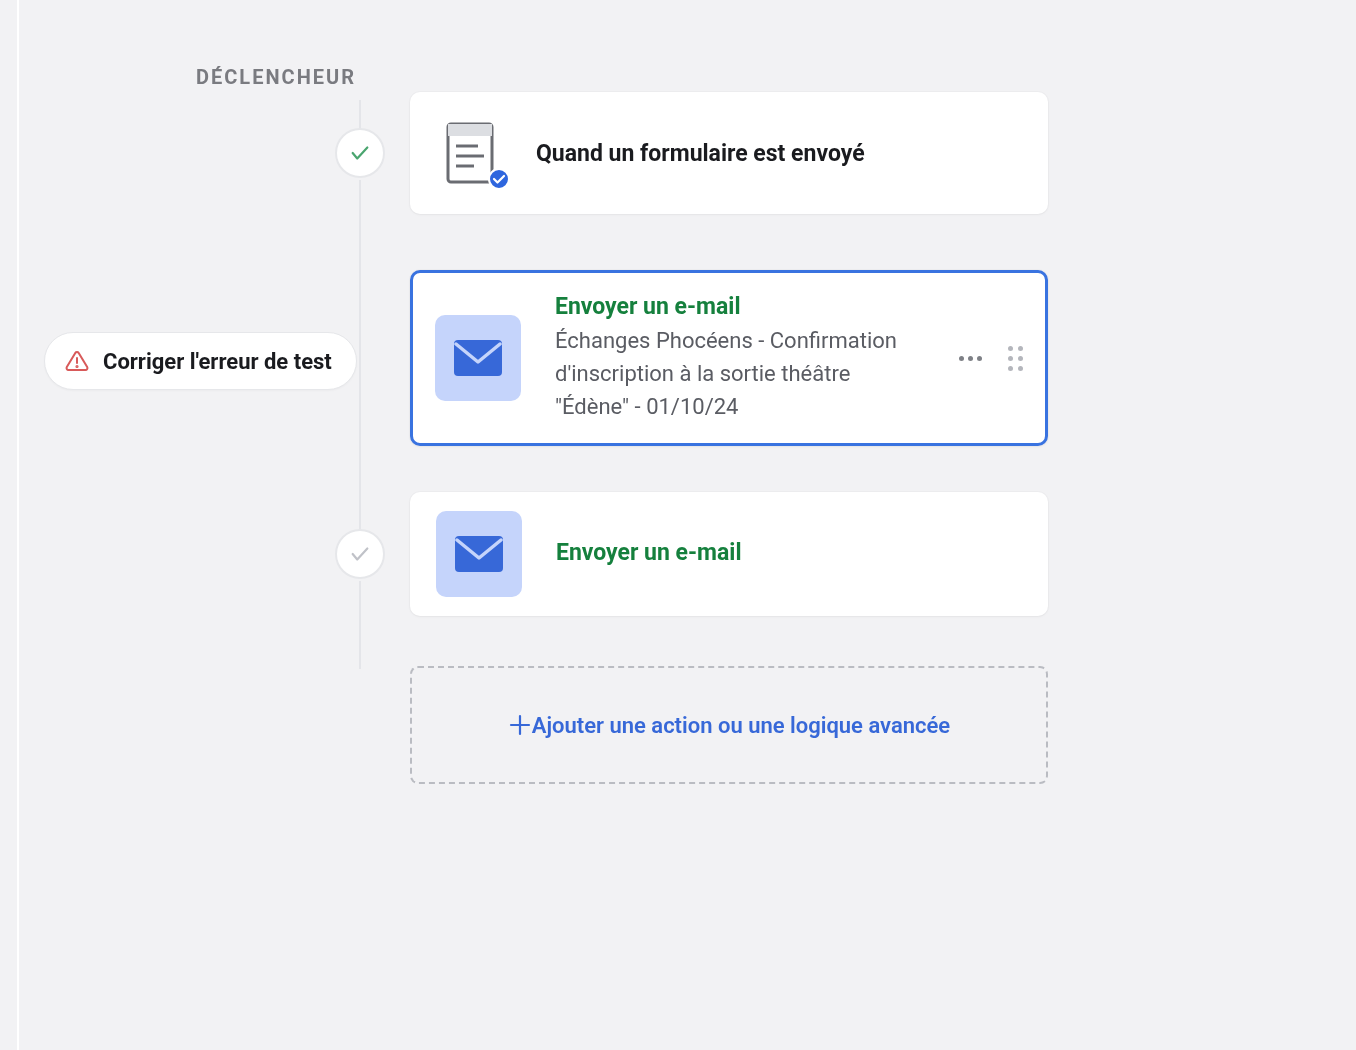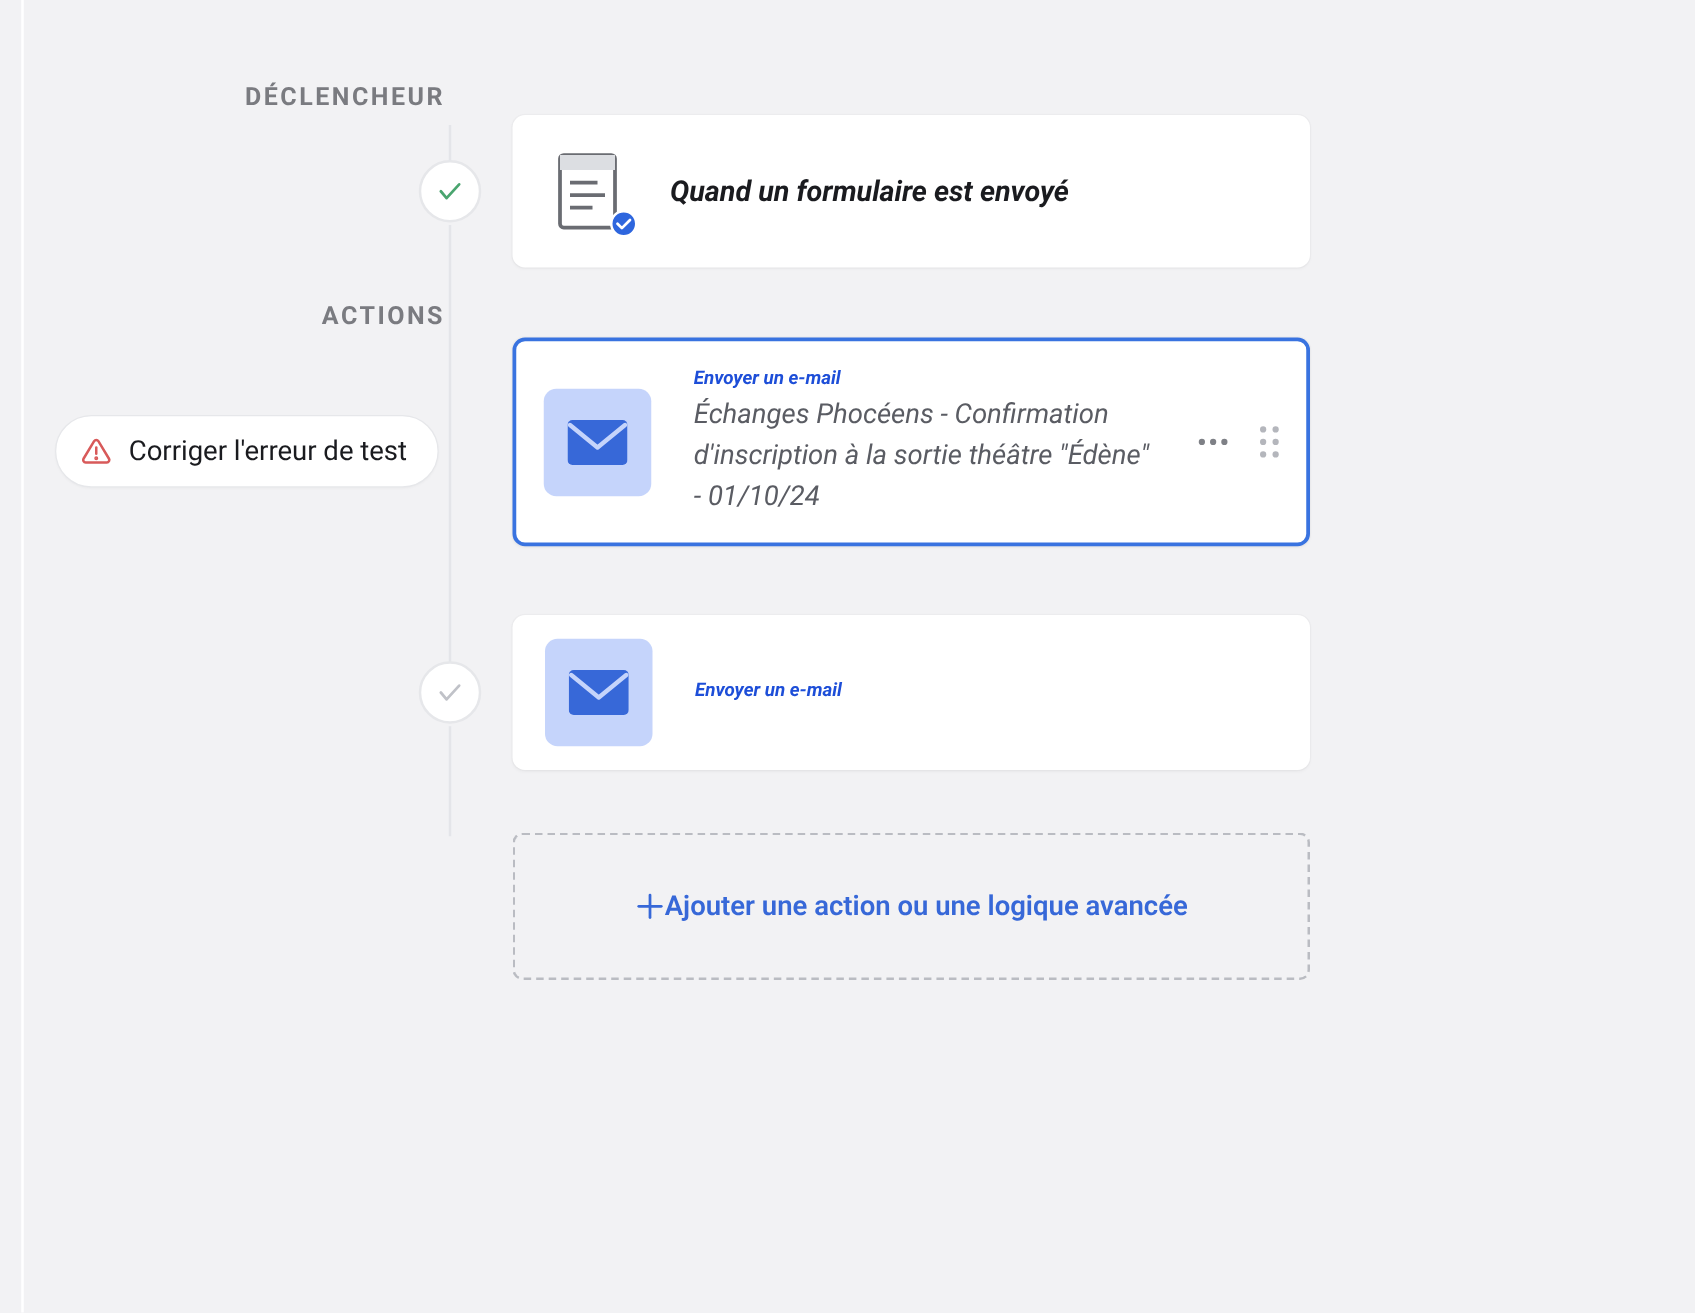--- a/index.html
+++ b/index.html
@@ -74,21 +74,20 @@
       position: absolute;
       left: 410px;
       width: 638px;
       background: #ffffff;
       border-radius: 10px;
       box-shadow: 0 1px 3px rgba(0,0,0,0.04), 0 0 0 1px rgba(0,0,0,0.02);
       display: flex;
       align-items: center;
       padding: 30px 26px;
       gap: 34px;
-      font-style: italic;
     }
     .card.trigger-card {
       top: 92px;
       height: 122px;
     }
     .card.action-card-1 {
       top: 270px;
       border: 3px solid #3973e0;
       align-items: center;
       padding: 20px 22px;
@@ -96,23 +95,23 @@
     .card.action-card-2 {
       top: 492px;
       height: 124px;
     }
     .trigger-title {
       font-size: 23px;
       font-weight: 700;
       color: #1a1b1f;
     }
     .action-title {
-      font-size: 15px;
+      font-size: 23px;
       font-weight: 700;
-      color: #1d4ed8;
+      color: #15803d;
       margin-bottom: 4px;
     }
     .action-subtitle {
       font-size: 22px;
       color: #5a5c63;
       line-height: 1.5;
     }
     .action-subtitle.truncate {
       white-space: nowrap;
       overflow: hidden;
@@ -182,21 +181,21 @@
       border: 1px solid #e6e7ea;
       border-radius: 29px;
       display: flex;
       align-items: center;
       padding: 0 24px 0 20px;
       gap: 14px;
       box-shadow: 0 1px 2px rgba(0,0,0,0.03);
     }
     .error-pill-text {
       font-size: 22px;
-      font-weight: 400;
+      font-weight: 700;
       color: #1a1b1f;
     }
     .add-action {
       position: absolute;
       left: 410px;
       top: 666px;
       width: 638px;
       height: 118px;
       border: 2.5px dashed #babcc2;
       border-radius: 8px;
@@ -212,21 +211,20 @@
     }
   </style>
 </head>
 <body>
 
 <div class="left-border"></div>
 
 <div class="canvas">
 
   <div class="section-label trigger">DÉCLENCHEUR</div>
-  <div class="section-label actions">ACTIONS</div>
 
   <div class="vline v1"></div>
   <div class="vline v2"></div>
   <div class="vline v3"></div>
 
   <div class="status-circle c1">
     <svg width="22" height="22" viewBox="0 0 24 24" fill="none" stroke="#4aa56f" stroke-width="2.4" stroke-linecap="round" stroke-linejoin="round">
         <polyline points="4 12 9 18 20 6"></polyline>
       </svg>
   </div>

